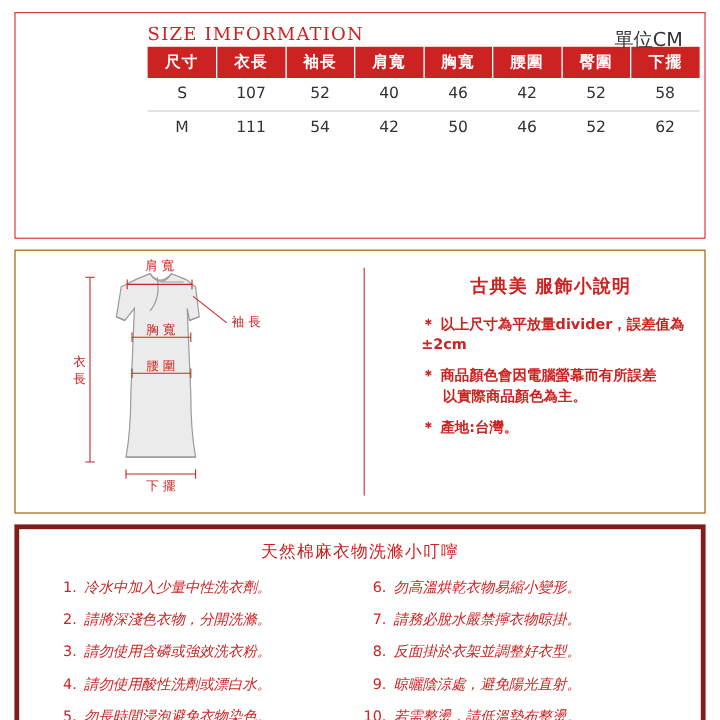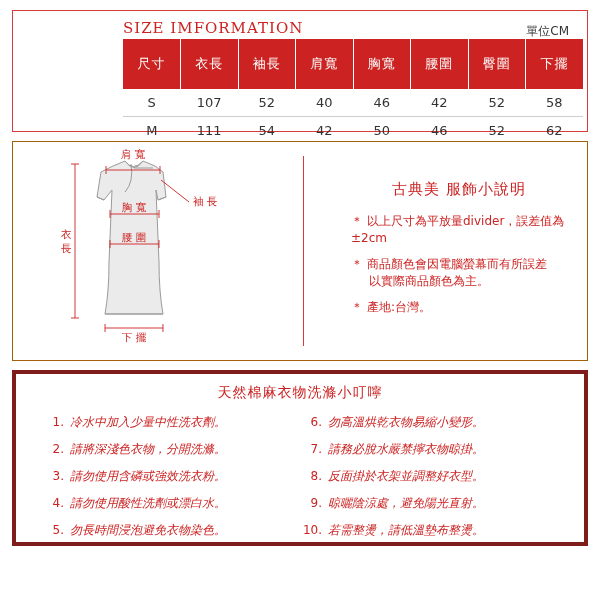--- a/index.html
+++ b/index.html
@@ -19,52 +19,52 @@
     width: 600px;
     height: 600px;
     box-sizing: border-box;
     padding: 10px 12px;
     background: #fff;
   }
 
   
   .size-section {
     position: relative;
-    height: 122px;
+    height: 189px;
     border: 1px solid #d93a3a;
     box-sizing: border-box;
     padding: 8px 10px 0 10px;
   }
   .size-title {
     color: #cc2222;
     font-size: 15px;
     letter-spacing: 1px;
     font-family: "DejaVu Serif", "Liberation Serif", serif;
     margin-left: 100px;
     margin-bottom: 2px;
   }
   .unit-note {
     position: absolute;
     right: 18px;
     top: 12px;
-    font-size: 12px;
+    font-size: 16px;
     color: #333;
   }
   table.size-table {
     border-collapse: collapse;
     width: 460px;
     margin-left: 100px;
     table-layout: fixed;
   }
   table.size-table th {
     background: #cc2222;
     color: #ffffff;
     font-size: 13px;
-    font-weight: normal;
-    padding: 16px 0;
+    font-weight: bold;
+    padding: 4px 0;
     border-right: 1px solid #ffffff;
     letter-spacing: 1px;
   }
   table.size-table th:last-child { border-right: none; }
   table.size-table td {
     text-align: center;
     font-size: 13px;
     padding: 6px 0;
     border-bottom: 1px solid #cfcfcf;
     color: #333;
@@ -87,24 +87,25 @@
     width: 1px;
     background: #d93a3a;
   }
   .diagram {
     position: absolute;
     left: 0; top: 0;
     width: 290px; height: 218px;
   }
   .notes {
     position: absolute;
-    left: 300px; top: 18px;
+    left: 300px; top: 0;
     width: 288px; height: 218px;
     padding: 20px 6px 0 10px;
     box-sizing: border-box;
+    font-weight: bold;
   }
   .notes-title {
     color: #cc2222;
     font-size: 15px;
     text-align: center;
     letter-spacing: 1px;
     margin-bottom: 14px;
     font-family: "DejaVu Serif", "Liberation Serif", serif;
   }
   .note-line {

